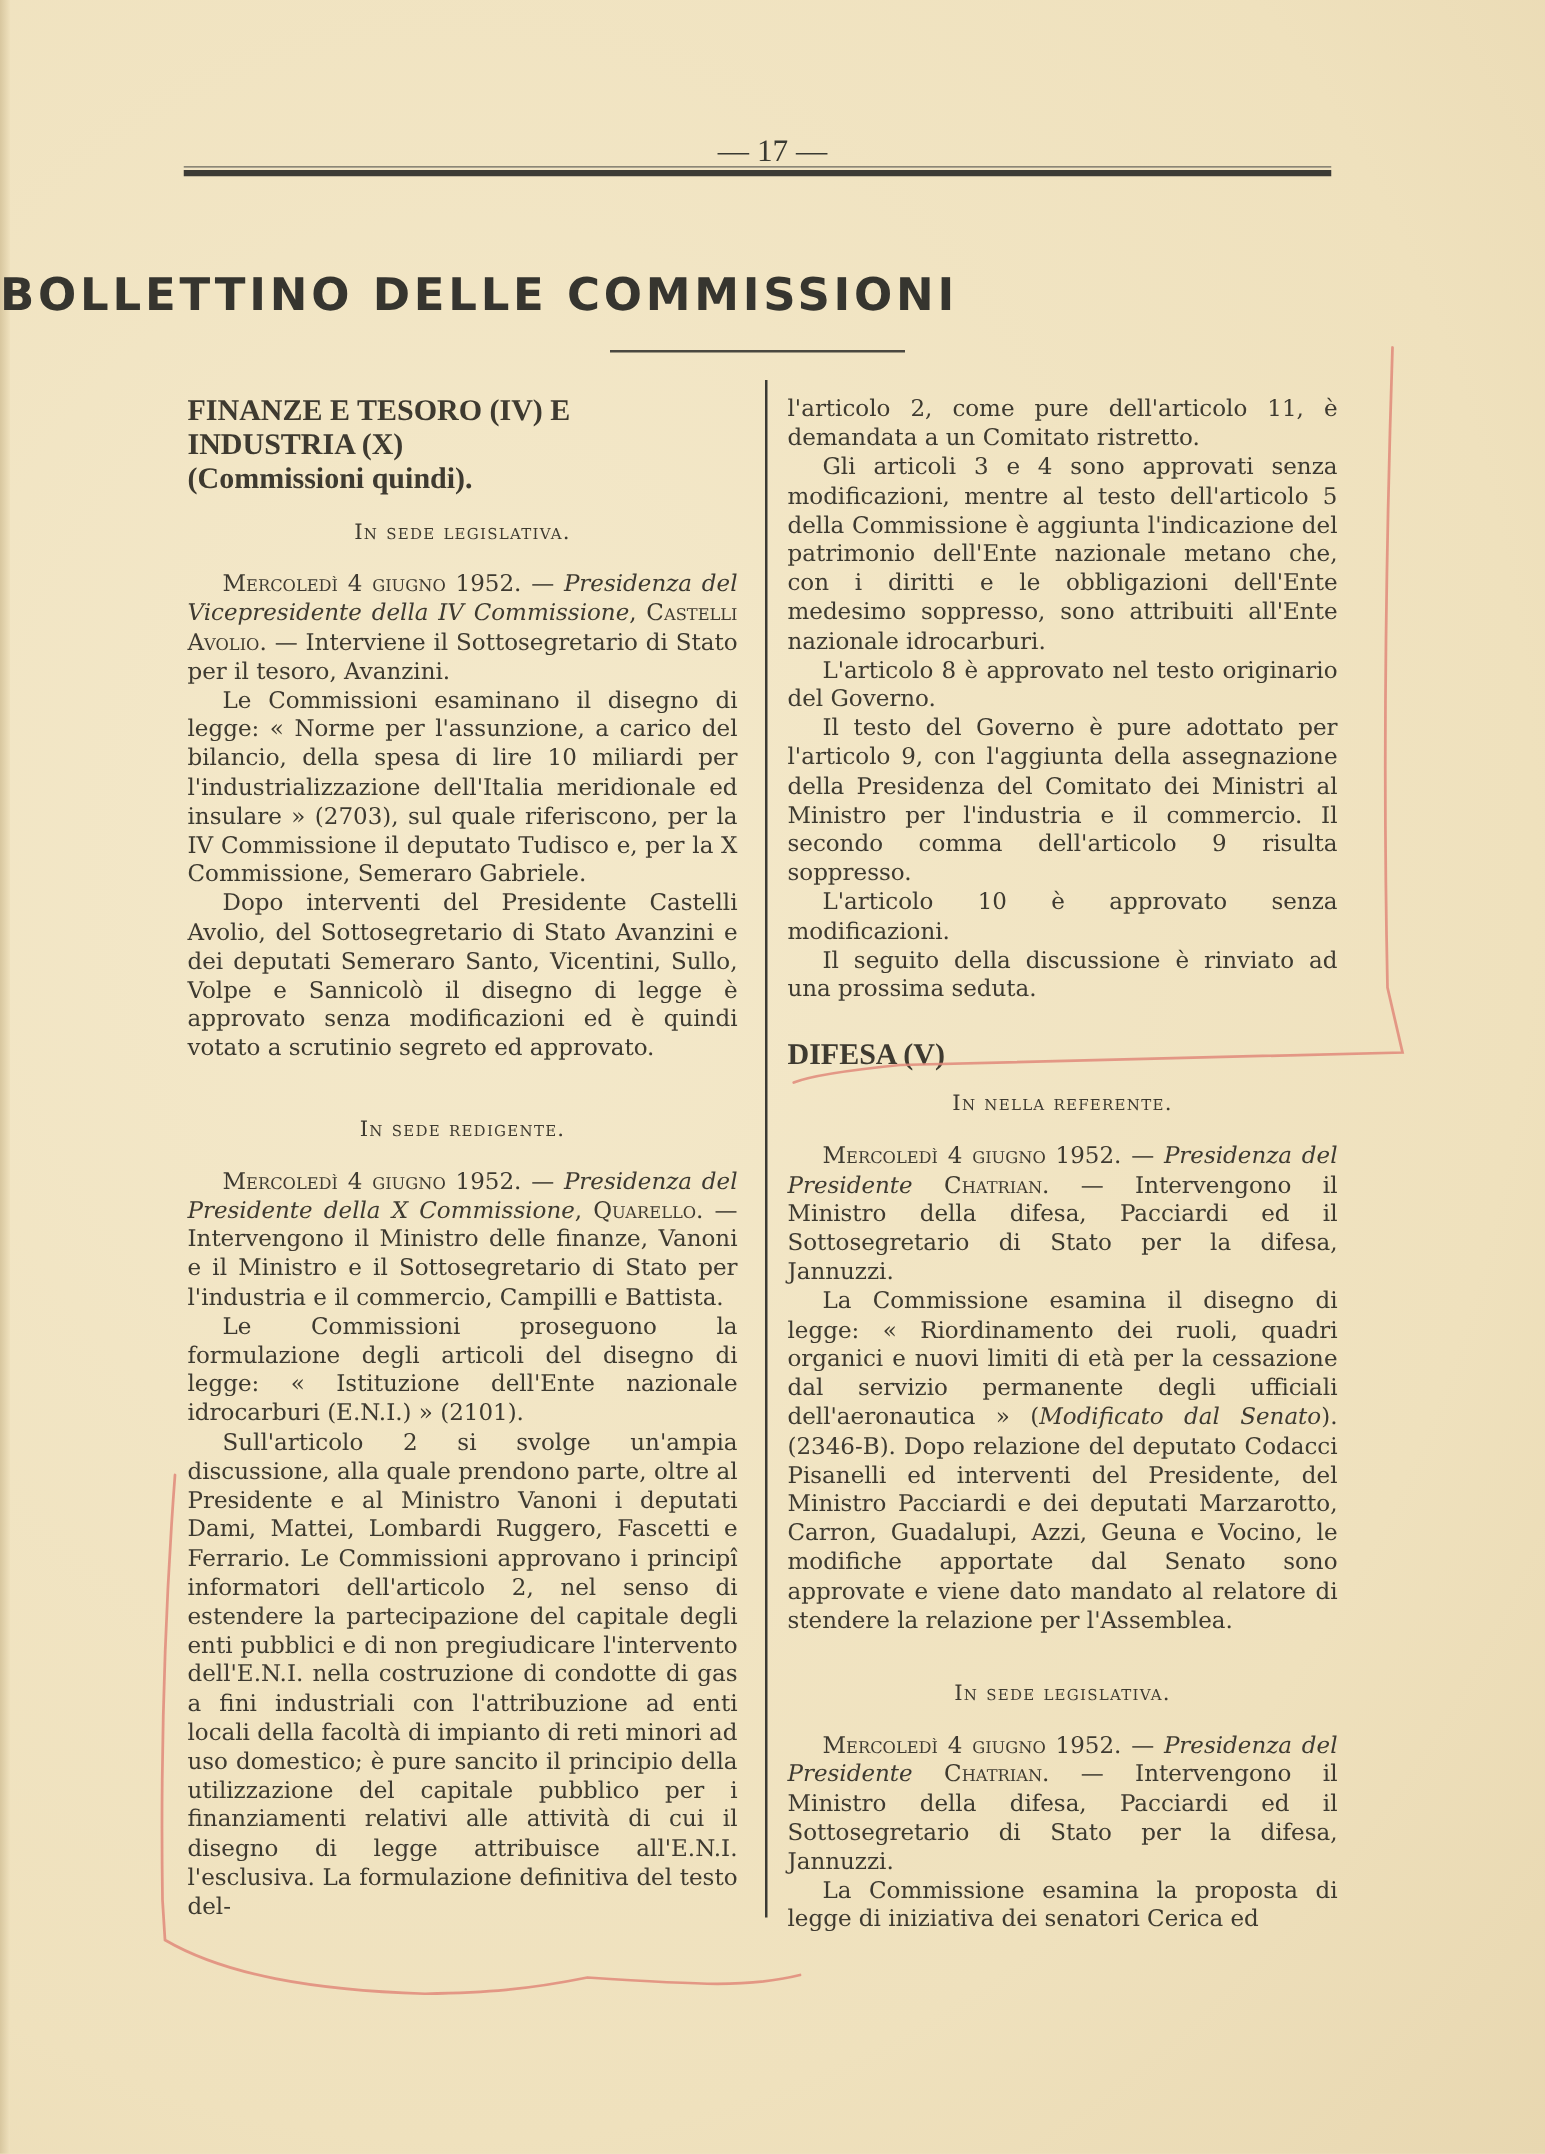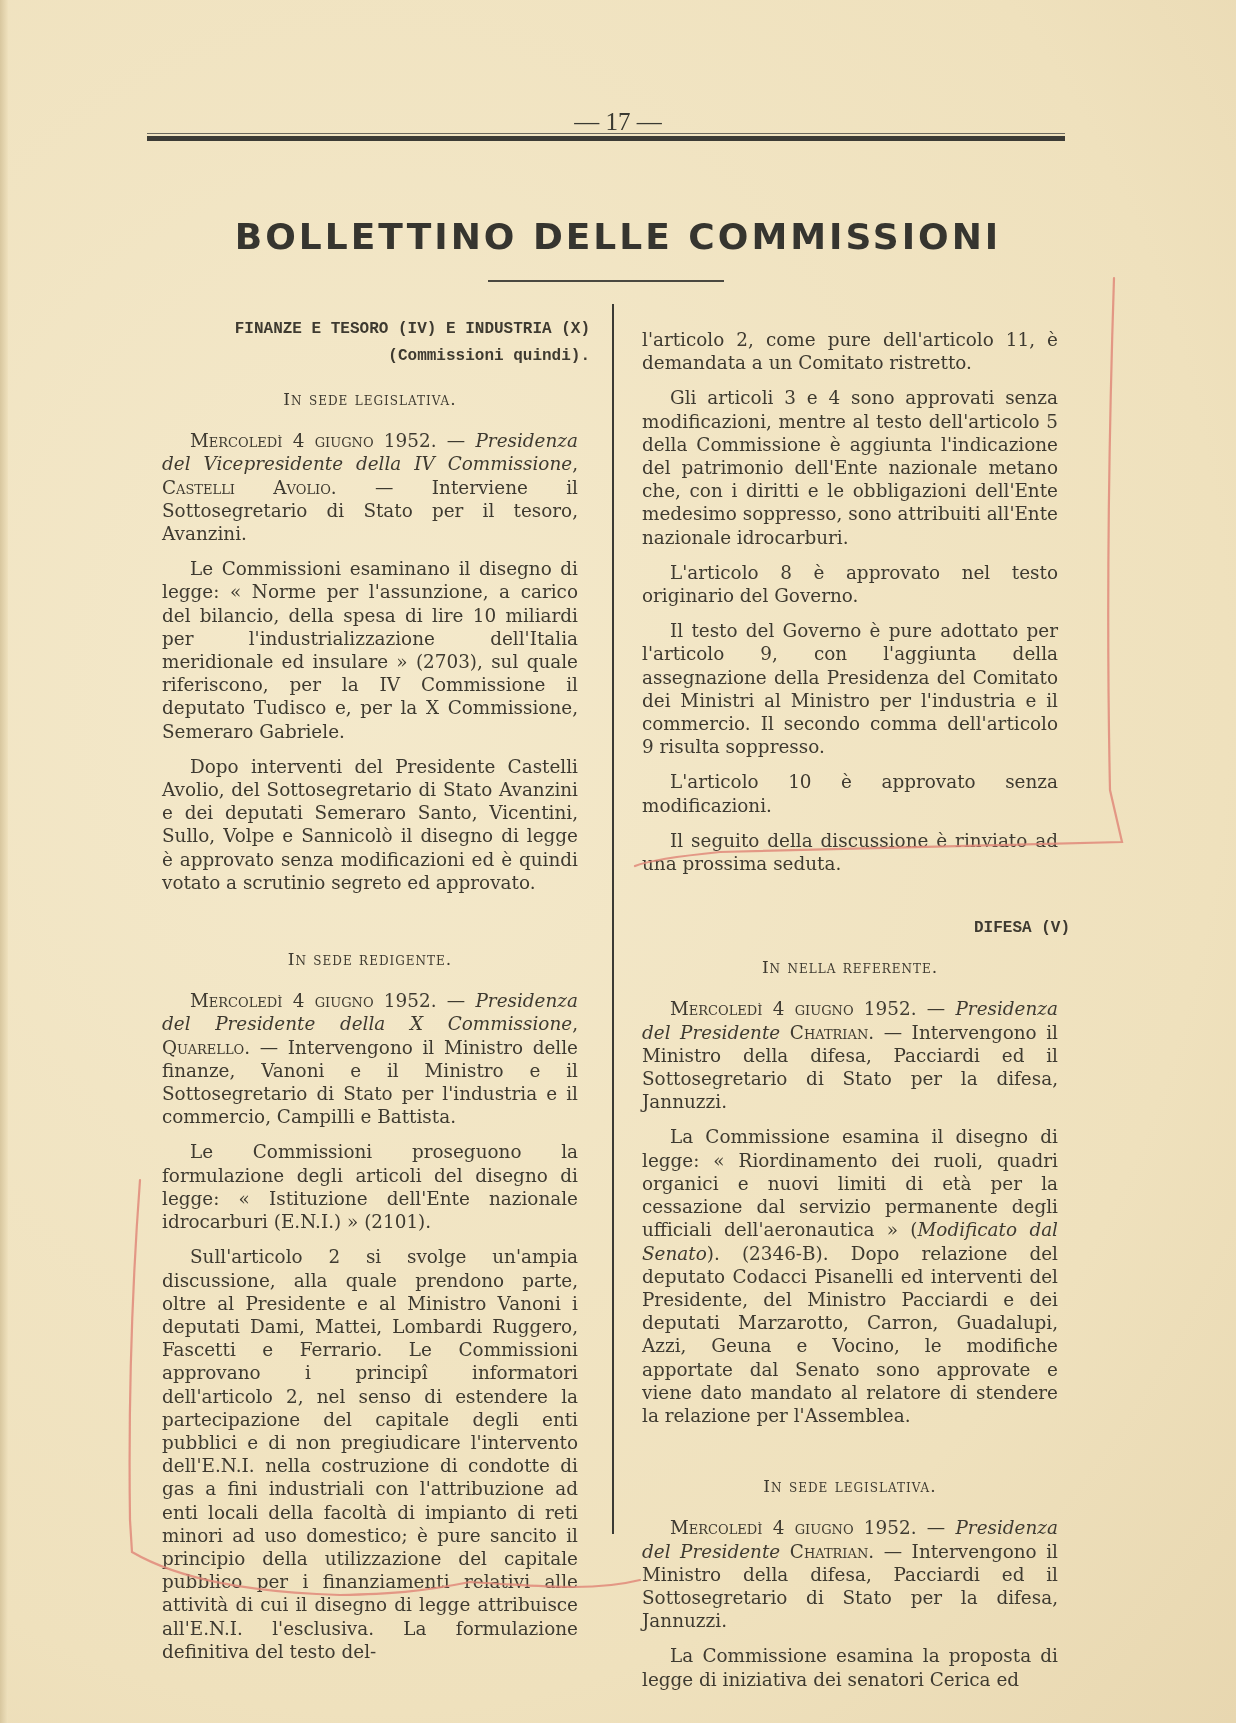--- a/index.html
+++ b/index.html
@@ -7,29 +7,29 @@
     width: 1236px; height: 1723px; position: relative; overflow: hidden;
     background: #f2e6c6;
     background-image: radial-gradient(ellipse at 30% 40%, #f4e9cb 0%, #efe1bd 70%, #e8d7b0 100%);
     font-family: "DejaVu Serif", "Liberation Serif", serif;
     color: #3e3a30;
   }
   .left-edge { position:absolute; left:0; top:0; width:8px; height:1723px; background:linear-gradient(90deg,#d8c79f,#efe1bd); }
   .page-number { position:absolute; left:0; width:1236px; top:108px; text-align:center; font-size:25px; color:#3a3a32; font-family:"Liberation Serif", serif; }
   .rule-top { position:absolute; left:147px; top:136px; width:918px; height:5px; background:#3c3b35; }
   .rule-top2 { position:absolute; left:147px; top:133px; width:918px; height:1px; background:#6a675d; }
-  .masthead { position:absolute; left:0; width:1236px; top:216px; text-align:center; font-family:"DejaVu Sans", sans-serif; font-weight:bold; font-size:36px; letter-spacing:3px; color:#36352f; }
+  .masthead { position:absolute; left:0; width:1236px; top:216px; text-align:left; font-family:"DejaVu Sans", sans-serif; font-weight:bold; font-size:36px; letter-spacing:3px; color:#36352f; }
   .mast-rule { position:absolute; left:488px; top:280px; width:236px; height:2px; background:#4a4840; }
   .col-divider { position:absolute; left:612px; top:304px; width:2px; height:1230px; background:#3b3a34; }
   .column { position:absolute; top:316px; width:440px; font-size:18.4px; line-height:23.2px; text-align:justify; }
   .col-left { left:150px; }
   .col-right { left:630px; top:316px; }
-  .section-title { text-align:right; font-weight:bold; font-family:Liberation Mono, monospace; font-size:16px; line-height:27px; margin:0; }
+  .section-title { text-align:left; font-weight:bold; font-family:Liberation Serif, serif; font-size:24px; line-height:27px; margin:0; }
   .subsection { text-align:center; font-variant:small-caps; font-size:17px; letter-spacing:1px; margin:14px 0 18px 0; }
-  p { margin:12px; text-indent:28px; }
+  p { margin:0; text-indent:28px; }
   p.noindent { text-indent:0; }
   .sc { font-variant:small-caps; }
   .it { font-style:italic; }
   .spacer-l { height:28px; }
   .pencil { position:absolute; left:0; top:0; width:1236px; height:1723px; pointer-events:none; }
 </style>
 </head>
 <body>
 
 <div class="left-edge"></div>

